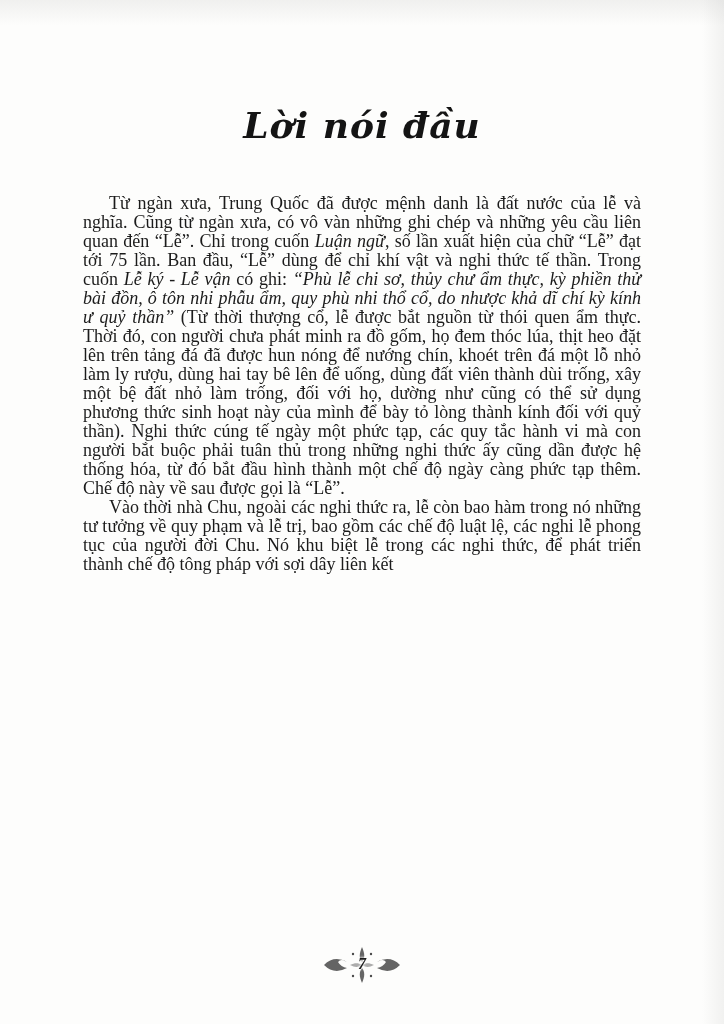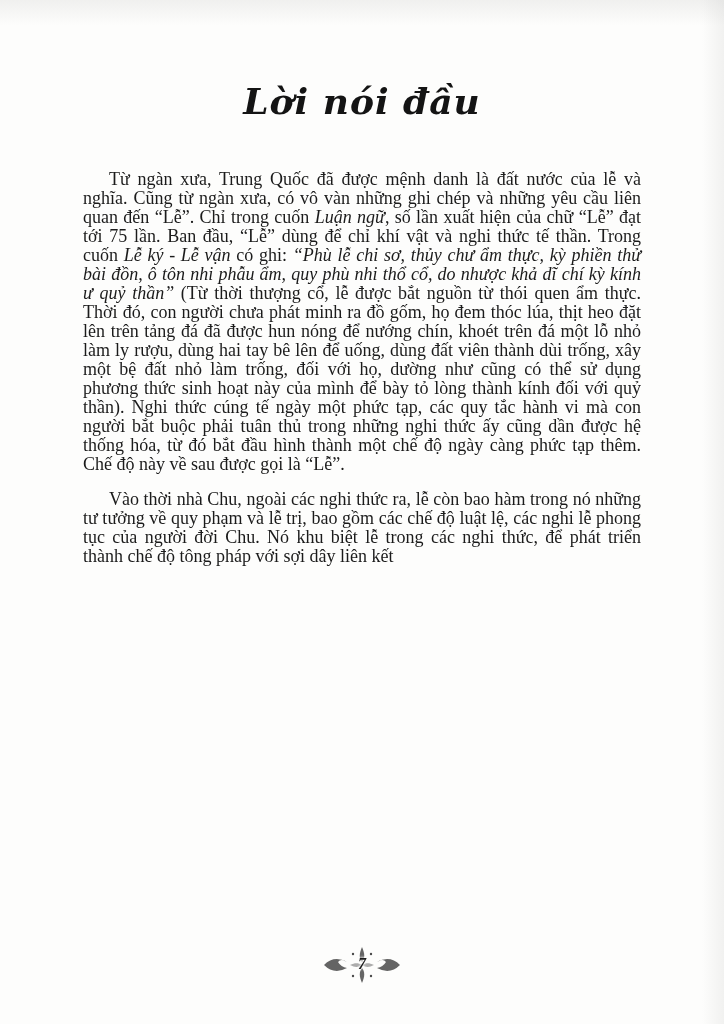--- a/index.html
+++ b/index.html
@@ -23,41 +23,41 @@
   }
 
   .content {
     position: absolute;
     left: 83px;
     right: 83px;
     top: 0;
   }
 
   .doc-title {
-    margin-top: 80px;
+    margin-top: 104px;
     margin-bottom: 48px;
     text-align: center;
     font-family: "DejaVu Serif", cursive;
     font-style: italic;
     font-weight: 700;
     font-size: 36px;
     letter-spacing: 1px;
     color: #141414;
   }
 
   .body-text p {
     font-size: 18px;
     line-height: 19px;
     text-align: justify;
     text-indent: 26px;
     color: #1b1b1b;
   }
 
   .body-text p + p {
-    margin-top: 16px;
+    margin-top: 0;
   }
 
   .seg-italic {
     font-style: italic;
   }
 
   .page-footer {
     position: absolute;
     left: 0;
     right: 0;

